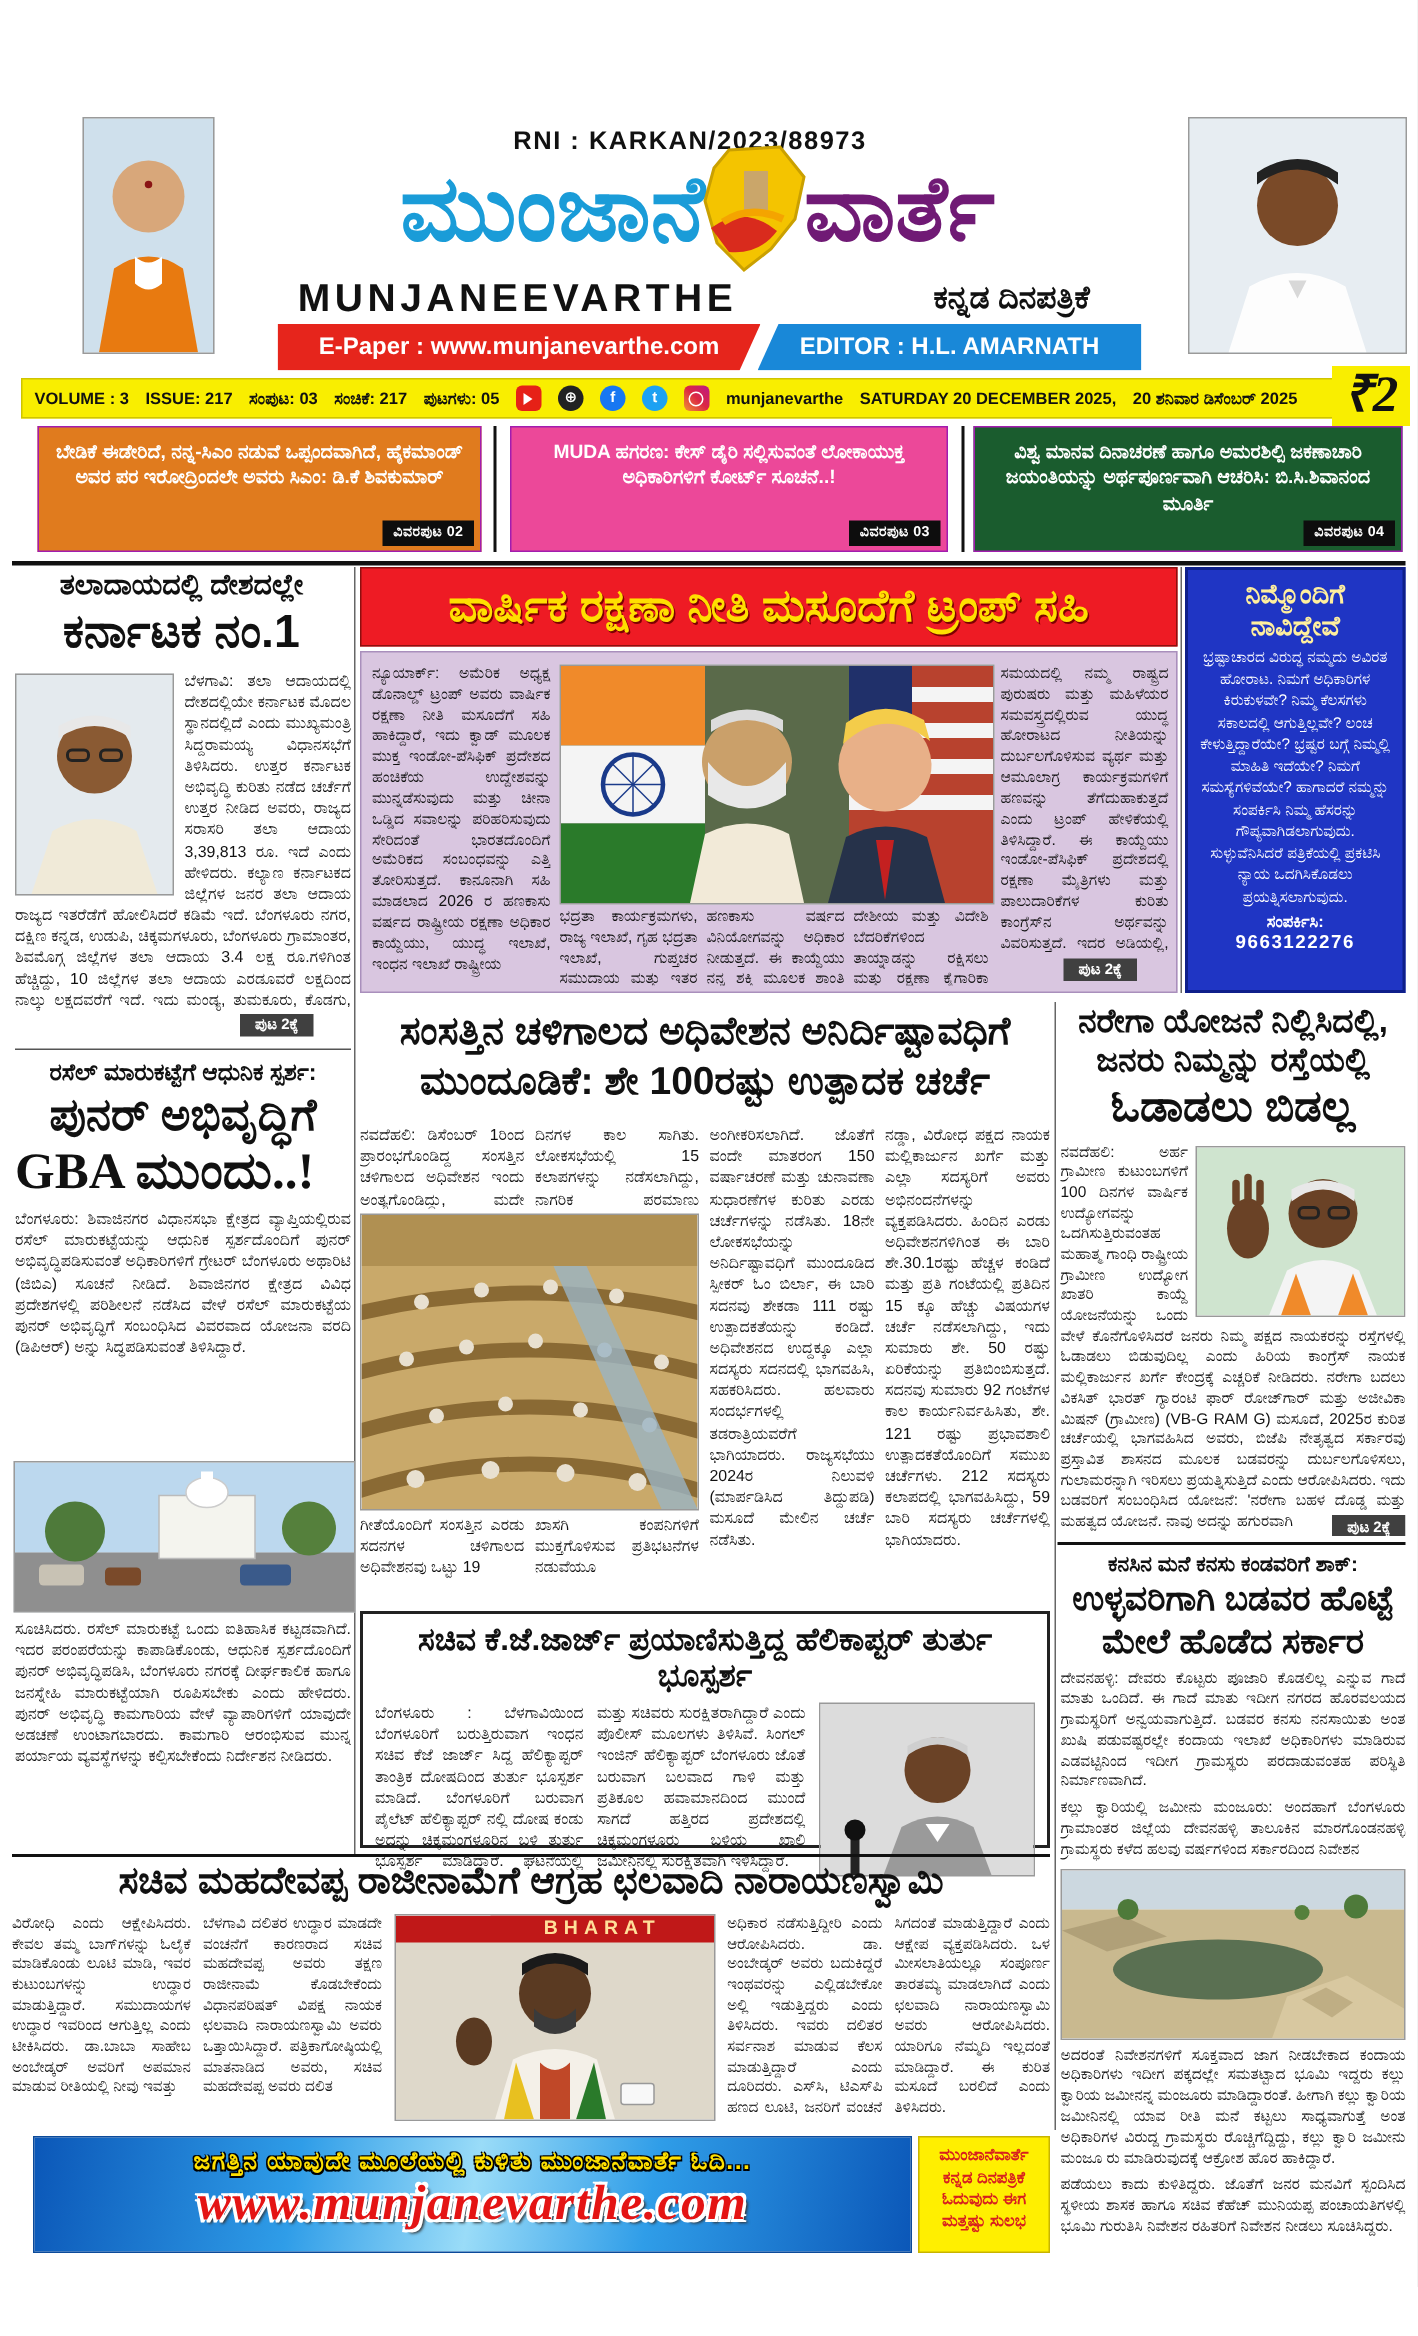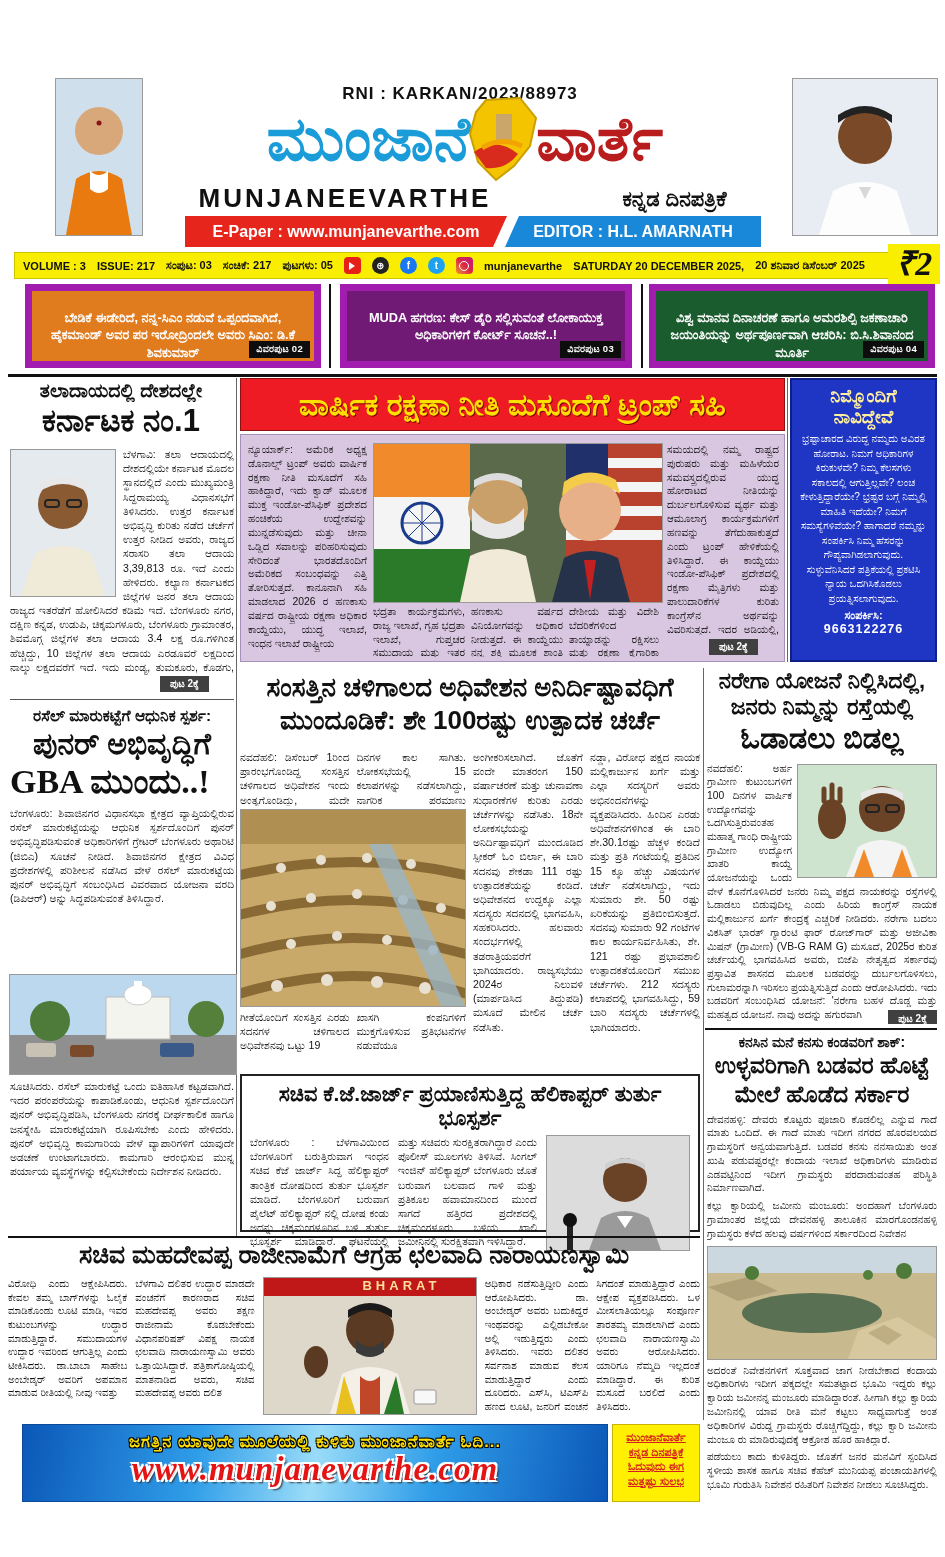--- a/index.html
+++ b/index.html
@@ -10,21 +10,21 @@
   .photo svg{display:block;width:100%;height:100%;}
   .tag-black{position:absolute;background:#0d0d0d;color:#fff;font-size:9.5px;font-weight:bold;
              padding:2px 7px;letter-spacing:.3px;}
   .tag-navy{display:inline-block;background:#404040;color:#fff;font-size:10px;font-weight:bold;
             padding:2px 10px;}
   .body-txt{font-size:10.6px;line-height:1.34;text-align:justify;overflow:hidden;}
   
   #rni{left:250px;top:84px;width:420px;font-size:17px;font-weight:800;letter-spacing:1px;text-align:center;}
   #title-row{left:145px;top:94px;width:640px;height:90px;display:flex;align-items:center;justify-content:center;}
   #t1{font-size:61px;font-weight:800;color:#1a9cd8;line-height:1;}
-  #t2{font-size:61px;font-weight:800;color:#b91c1c;line-height:1;}
+  #t2{font-size:61px;font-weight:800;color:#701a75;line-height:1;}
   #map-icon{width:74px;height:86px;margin:0 -4px;flex:none;}
   #title-en{left:165px;top:183px;width:360px;font-size:26px;font-weight:800;letter-spacing:3px;text-align:center;}
   #tagline{left:552px;top:187px;width:245px;font-size:21px;font-weight:800;text-align:center;}
   #epaper-bar{left:185px;top:216px;width:322px;height:31px;background:#e6251c;color:#fff;font-weight:bold;
               font-size:16px;line-height:31px;text-align:center;
               clip-path:polygon(0 0,100% 0,calc(100% - 14px) 100%,0 100%);}
   #editor-bar{left:505px;top:216px;width:256px;height:31px;background:#1988d8;color:#fff;font-weight:bold;
               font-size:16px;line-height:31px;text-align:center;
               clip-path:polygon(14px 0,100% 0,100% 100%,0 100%);}
   #infobar{left:14px;top:252px;width:917px;height:27px;background:#f9ee00;border:1px solid #cfc400;
@@ -35,23 +35,23 @@
   #ic-yt i{width:0;height:0;border-left:6px solid #fff;border-top:4px solid transparent;border-bottom:4px solid transparent;display:block;}
   #ic-web{background:#222;}
   #ic-fb{background:#1877f2;}
   #ic-tw{background:#1da1f2;}
   #ic-ig{background:linear-gradient(45deg,#f09433,#dc2743,#bc1888);border-radius:4px;}
   #ic-ig i{width:8px;height:8px;border:1.6px solid #fff;border-radius:50%;display:block;}
   #price{left:888px;top:244px;width:52px;height:40px;background:#f9ee00;font-family:"Liberation Serif",serif;
          font-size:34px;font-weight:bold;font-style:italic;text-align:center;line-height:40px;z-index:5;}
   
   .brief{position:absolute;top:284px;height:84px;color:#fff;font-size:12.8px;font-weight:bold;text-align:center;
-         padding:18px 10px 18px;box-sizing:border-box;border:7px solid #a21caf;line-height:1.35;}
+         padding:7px 10px 18px;box-sizing:border-box;border:1px solid #a21caf;line-height:1.35;}
   #brief1{left:25px;width:296px;background:#e07b1e;}
-  #brief2{left:340px;width:292px;background:#701a75;}
+  #brief2{left:340px;width:292px;background:#ec4899;}
   #brief3{left:649px;width:286px;background:#1a5c2e;}
   .brief .tag-black{right:4px;bottom:3px;}
   .brief-sep{position:absolute;top:284px;height:84px;width:2px;background:#111;}
   .rule{position:absolute;background:#111;}
   .vdiv{position:absolute;width:1px;background:#666;}
   
   #capita-h1{left:10px;top:380px;width:222px;font-size:19px;font-weight:800;text-align:center;}
   #capita-h2{left:10px;top:403px;width:222px;font-size:31px;font-weight:800;text-align:center;}
   #capita-body{left:10px;top:447px;width:224px;height:228px;}
   #photo-siddaramaiah{position:relative;float:left;width:104px;height:146px;margin:2px 7px 2px 0;border:1px solid #999;overflow:hidden;}
@@ -121,21 +121,21 @@
   #photo-quarry{position:relative;width:228px;height:112px;border:1px solid #999;overflow:hidden;margin:5px 0 2px;}
   
   #banner{left:22px;top:1424px;width:586px;height:78px;border:1px solid #0b4a9a;box-sizing:border-box;text-align:center;
           background:linear-gradient(100deg,#0b57b8 0%,#2f9de8 30%,#9adcf8 50%,#2f9de8 70%,#0b57b8 100%);}
   #banner-tagline{margin-top:7px;font-size:16.5px;font-weight:800;color:#ffe000;
           text-shadow:1px 1px 0 #000,-1px 1px 0 #000,1px -1px 0 #000,-1px -1px 0 #000;letter-spacing:1px;}
   #banner-url{font-family:"Liberation Serif",serif;font-style:italic;font-weight:bold;font-size:33px;color:#e41414;
           line-height:1.1;letter-spacing:1px;
           text-shadow:2px 2px 0 #fff,-2px 2px 0 #fff,2px -2px 0 #fff,-2px -2px 0 #fff,3px 3px 2px #333;}
   #sidebox{left:612px;top:1424px;width:88px;height:78px;background:#ffef00;border:1px solid #c8b400;box-sizing:border-box;
-          color:#d71f1f;font-size:11px;font-weight:800;text-align:center;padding:5px 2px;line-height:1.32;text-decoration:underline;}
+          color:#d71f1f;font-size:11px;font-weight:800;text-align:center;padding:5px 2px;line-height:1.32;}
 </style>
 </head>
 <body>
 
 <div id="page">
 
   <div class="photo" id="mast-left" style="left:55px;top:78px;width:86px;height:156px;">
     <svg viewBox="0 0 86 156" preserveAspectRatio="none" xmlns="http://www.w3.org/2000/svg">
       <rect width="86" height="156" fill="#cfe0ec"></rect>
       <circle cx="43" cy="52" r="24" fill="#d8a77a"></circle>

